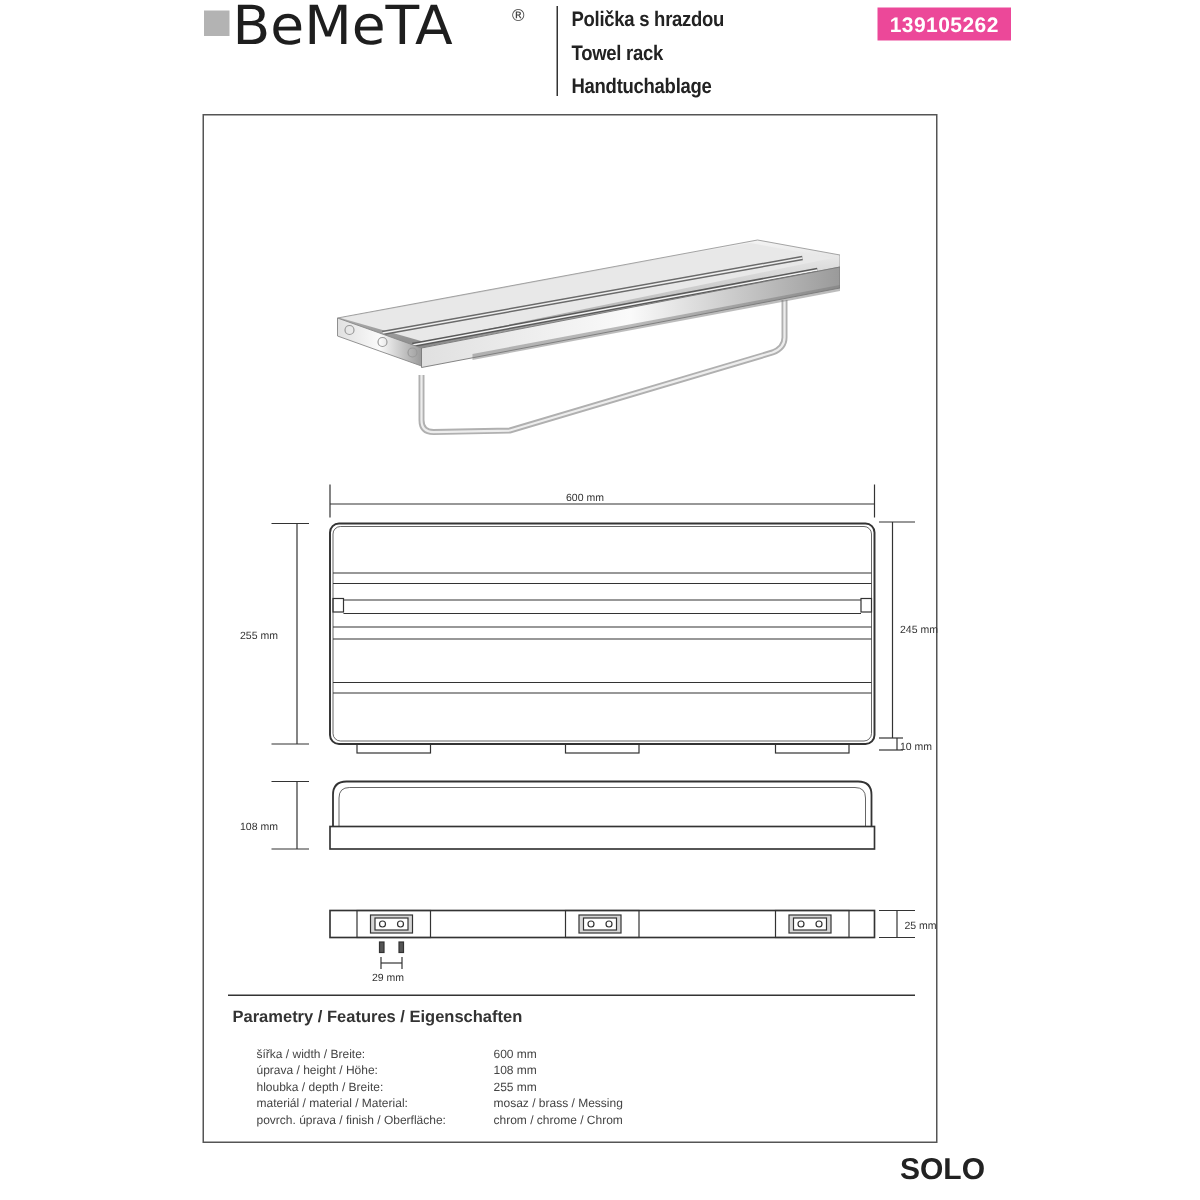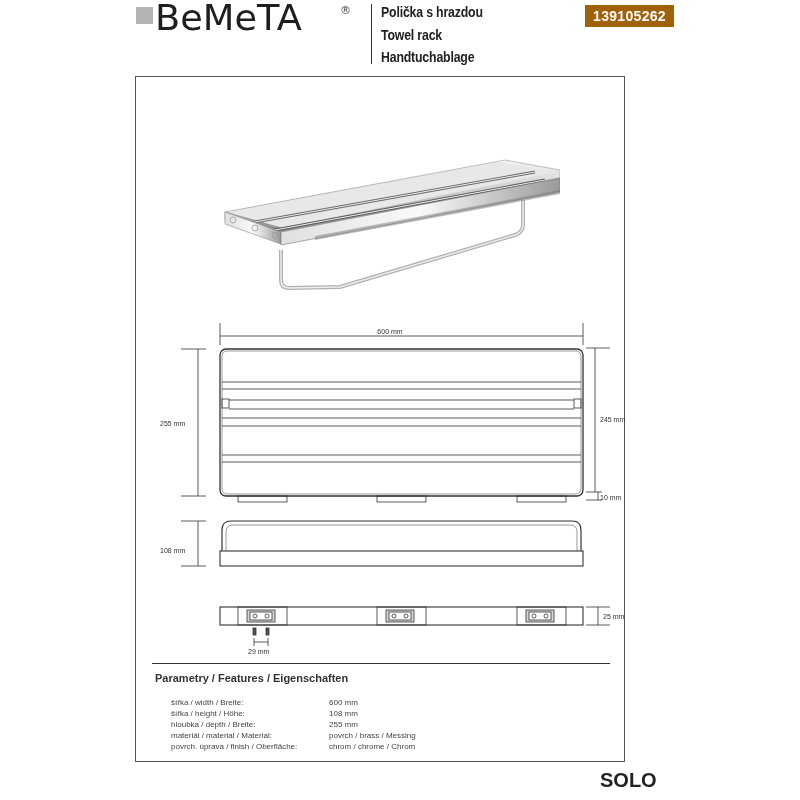--- a/index.html
+++ b/index.html
@@ -8,21 +8,21 @@
 
   
   .logo-square { left: 136px; top: 7px; width: 17px; height: 17px; background: #b3b3b3; }
   .logo-text { left: 155px; top: -2px; font-family: "DejaVu Sans", sans-serif; font-size: 36px; letter-spacing: 0px; color: #1e1e1e; font-weight: normal; line-height: 40px; transform: scaleX(1.02); transform-origin: left; }
   .logo-reg { left: 340px; top: 4px; font-size: 11px; color: #444; }
   .header-sep { left: 371px; top: 4px; width: 1px; height: 60px; background: #333; }
   .title-line { left: 381px; font-family: "Liberation Sans", sans-serif; font-weight: bold; font-size: 14px; color: #222; letter-spacing: -0.2px; transform: scaleX(0.88); transform-origin: left; white-space: nowrap; }
   .title-1 { top: 4px; }
   .title-2 { top: 27px; }
   .title-3 { top: 49px; }
-  .code-badge { left: 585px; top: 5px; width: 89px; height: 22px; background: #a16207; color: #fff; font-family: "Liberation Sans", sans-serif; font-weight: bold; font-size: 14px; line-height: 22px; text-align: center; letter-spacing: 0.3px; }
+  .code-badge { left: 585px; top: 5px; width: 89px; height: 22px; background: #ec4899; color: #fff; font-family: "Liberation Sans", sans-serif; font-weight: bold; font-size: 14px; line-height: 22px; text-align: center; letter-spacing: 0.3px; }
 
   
   .frame { left: 135px; top: 76px; width: 490px; height: 686px; border: 1.5px solid #555; box-sizing: border-box; }
 
   
   .product { left: 215px; top: 140px; width: 345px; height: 150px; }
 
   
   .drawing { left: 150px; top: 320px; width: 490px; height: 340px; }
   .dim-label { font-family: "Liberation Sans", sans-serif; font-size: 7px; fill: #333; }
@@ -167,25 +167,25 @@
   <text class="dim-label" x="98" y="334">29 mm</text>
 </svg>
 
 <div class="abs param-divider"></div>
 <div class="abs param-title">Parametry / Features / Eigenschaften</div>
 
 <div class="abs param-row" style="top:697px;">
   <span class="k">šířka / width / Breite:</span><span class="v">600 mm</span>
 </div>
 <div class="abs param-row" style="top:708px;">
-  <span class="k">šířka / height / Höhe:</span><span class="v">108 mm</span>
+  <span class="k">úprava / height / Höhe:</span><span class="v">108 mm</span>
 </div>
 <div class="abs param-row" style="top:719px;">
   <span class="k">hloubka / depth / Breite:</span><span class="v">255 mm</span>
 </div>
 <div class="abs param-row" style="top:730px;">
-  <span class="k">materiál / material / Material:</span><span class="v">povrch / brass / Messing</span>
+  <span class="k">materiál / material / Material:</span><span class="v">mosaz / brass / Messing</span>
 </div>
 <div class="abs param-row" style="top:741px;">
   <span class="k">povrch. úprava / finish / Oberfläche:</span><span class="v">chrom / chrome / Chrom</span>
 </div>
 
 <div class="abs series">SOLO</div>
 
 </body></html>

